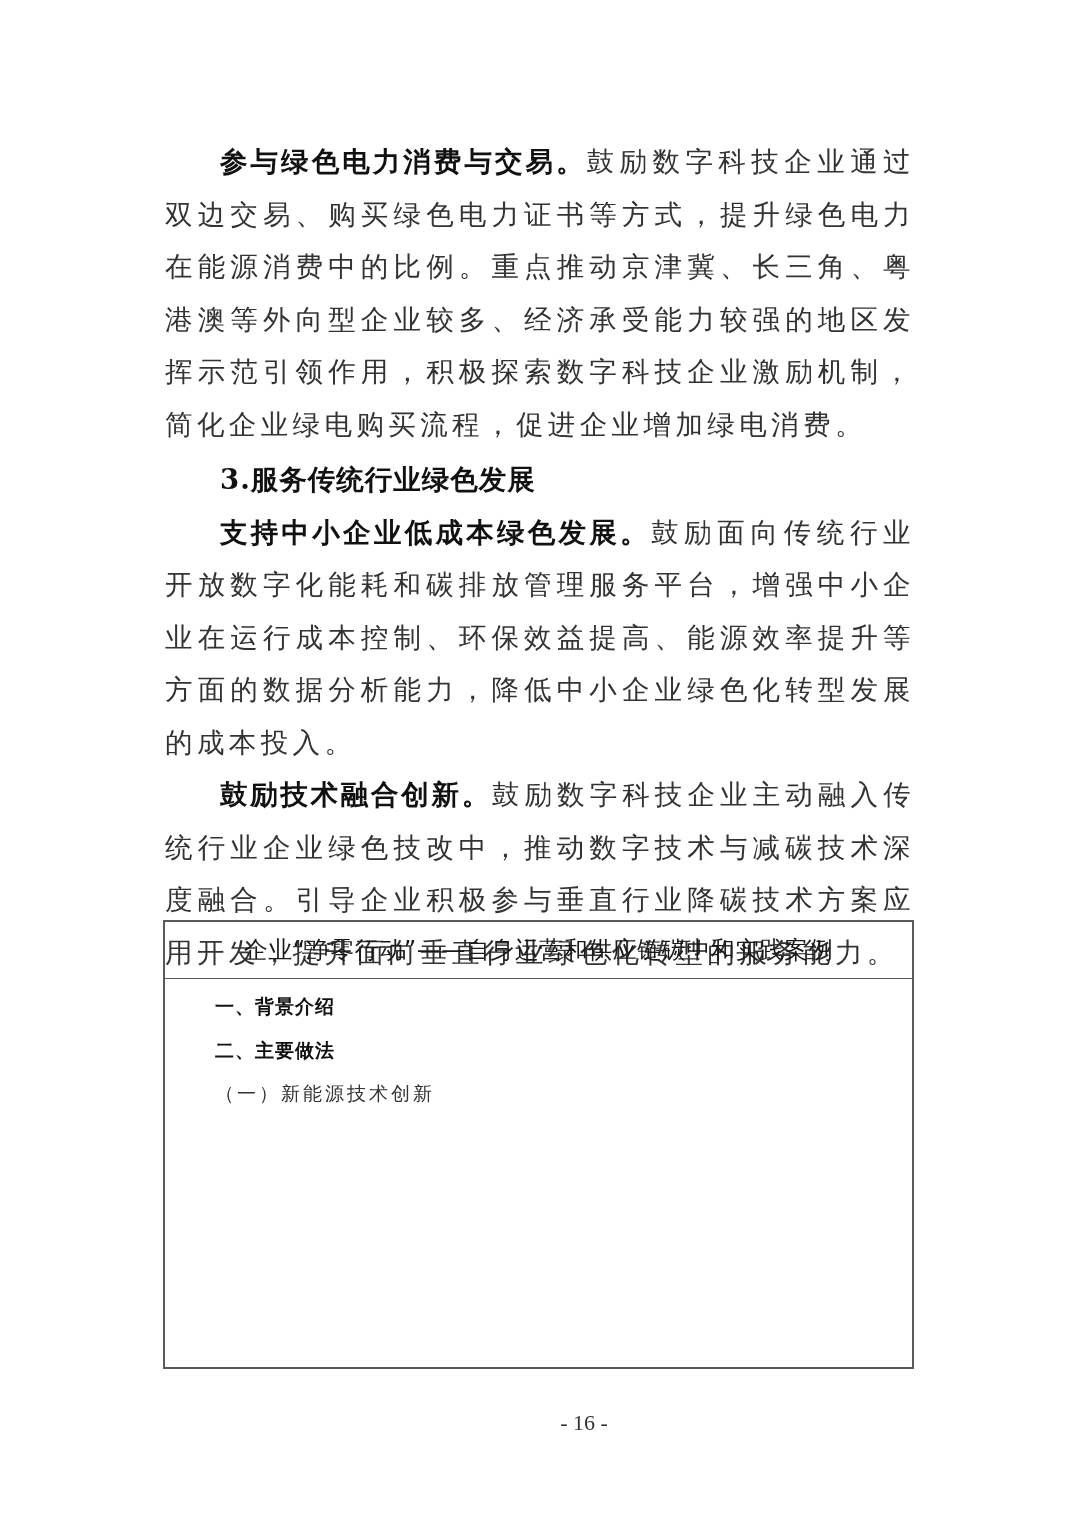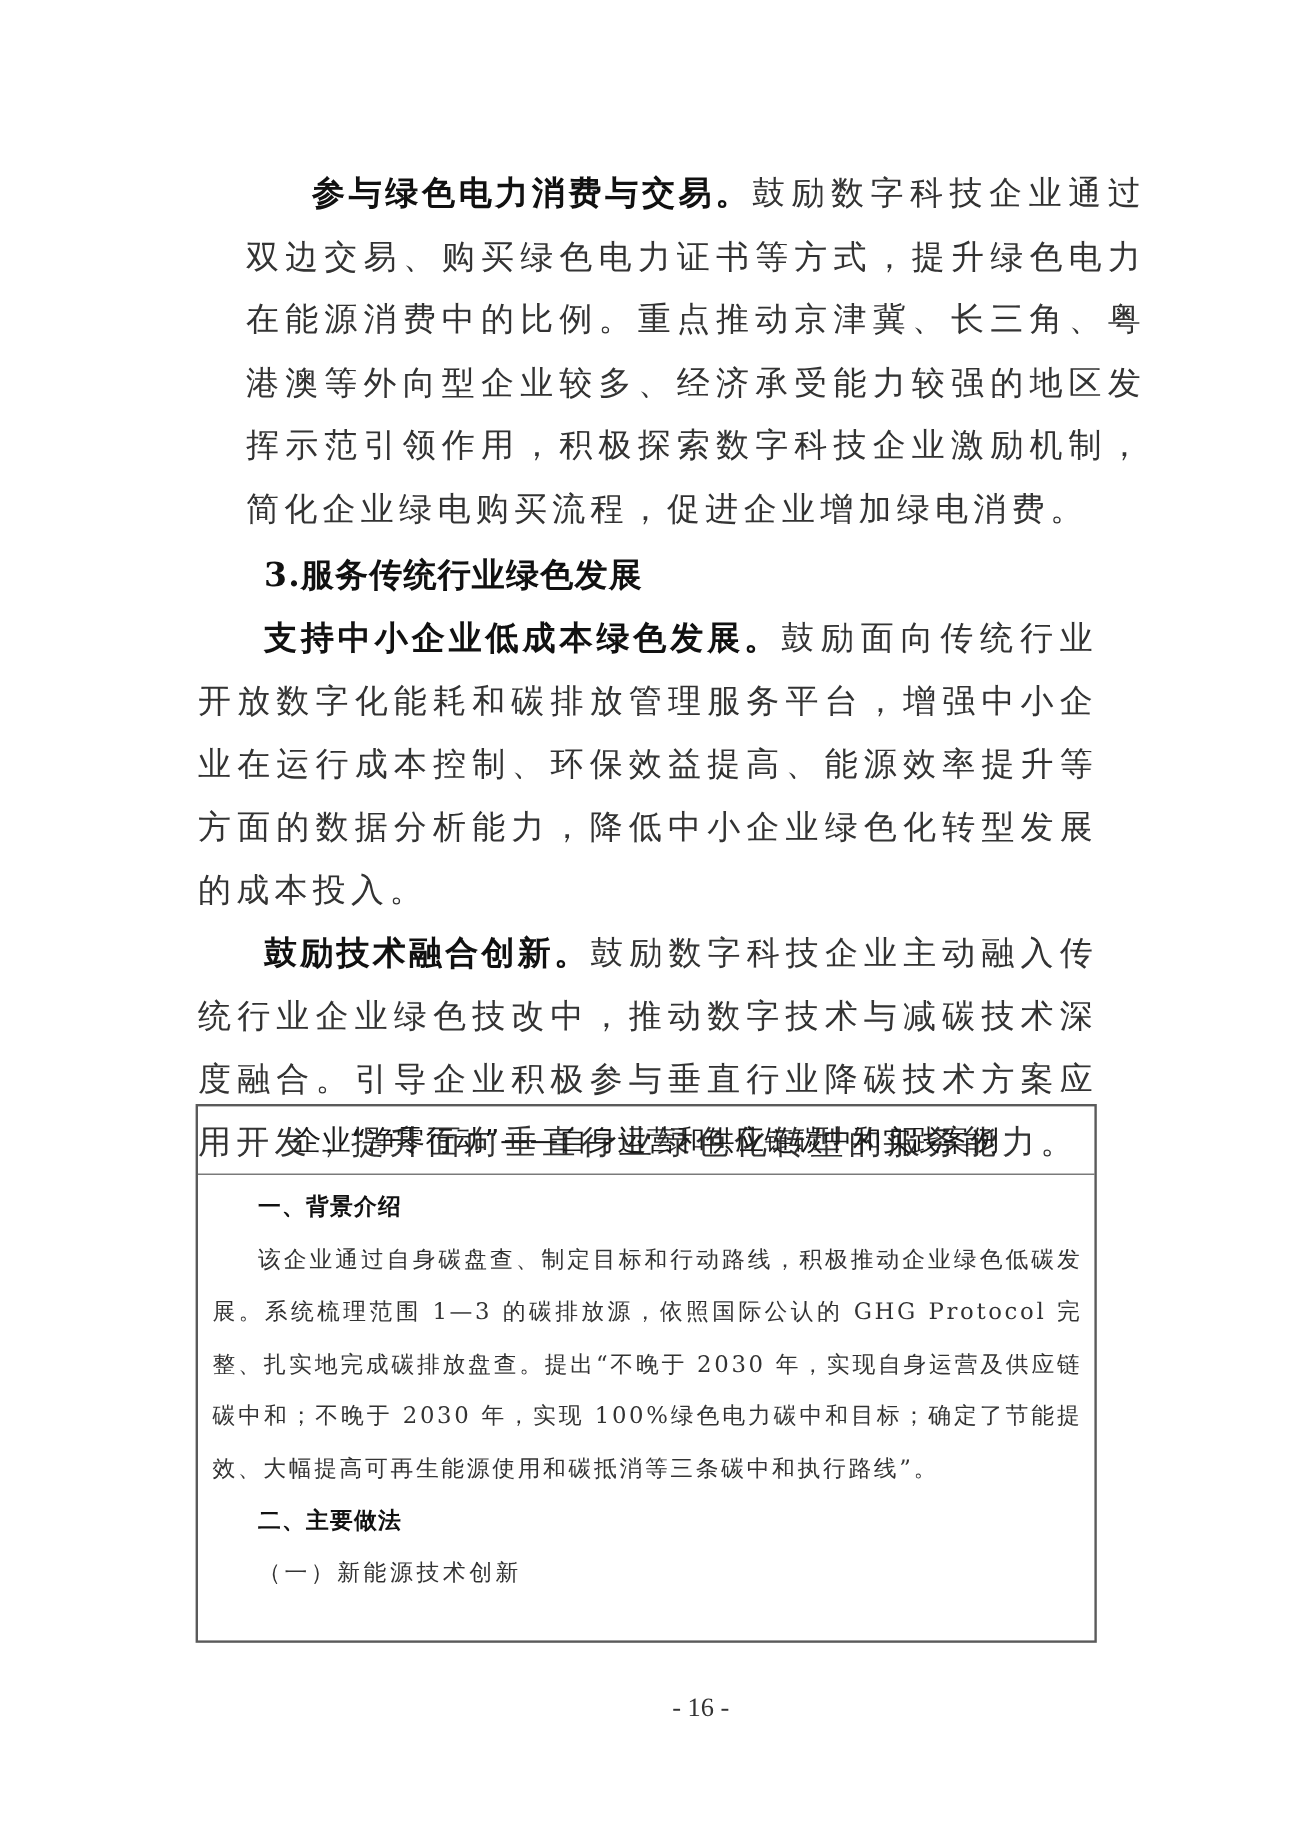--- a/index.html
+++ b/index.html
@@ -102,35 +102,34 @@
       font-size: 22px;
       color: #333333;
       padding-left: 44px;
     }
   </style>
 </head>
 <body>
 
 <div class="page">
 
-  <div class="body-text" style="top:135px;margin-left:40px;">
+  <div class="body-text" style="top:135px;">
     <p class="para"><span class="bold-lead">参与绿色电力消费与交易。</span><span>鼓励数字科技企业通过双边交易、购买绿色电力证书等方式，提升绿色电力在能源消费中的比例。重点推动京津冀、长三角、粤港澳等外向型企业较多、经济承受能力较强的地区发挥示范引领作用，积极探索数字科技企业激励机制，简化企业绿电购买流程，促进企业增加绿电消费。</span></p>
   </div>
 
   <div class="body-text" style="top:453px;">
     <p class="section-heading">3.服务传统行业绿色发展</p>
     <p class="para"><span class="bold-lead">支持中小企业低成本绿色发展。</span><span>鼓励面向传统行业开放数字化能耗和碳排放管理服务平台，增强中小企业在运行成本控制、环保效益提高、能源效率提升等方面的数据分析能力，降低中小企业绿色化转型发展的成本投入。</span></p>
     <p class="para"><span class="bold-lead">鼓励技术融合创新。</span><span>鼓励数字科技企业主动融入传统行业企业绿色技改中，推动数字技术与减碳技术深度融合。引导企业积极参与垂直行业降碳技术方案应用开发，提升面向垂直行业绿色化转型的服务能力。</span></p>
   </div>
 
   <div class="case-box">
     <div class="case-title">企业“净零行动”——自身运营和供应链碳中和实践案例</div>
     <div class="case-body">
       <p class="case-heading">一、背景介绍</p>
-      <p class="case-para">该企业通过自身碳盘查、制定目标和行动路线，积极推动企业绿色低碳发展。系统梳理范围 1—3 的碳排放源，依照国际公认的 GHG Protocol 完整、扎实地完成碳排放盘查。提出“不晚于 2030 年，实现自身运营及供应链碳中和；不晚于 2030 年，实现 100%绿色电力碳中和目标；确定了节能提效、大幅提高可再生能源使用和碳抵消等三条碳中和执行路线”。</p>
       <p class="case-heading">二、主要做法</p>
       <p class="case-sub">（一）新能源技术创新</p>
     </div>
   </div>
 
   <div class="page-number">- 16 -</div>
 
 </div>
 
 </body></html>

